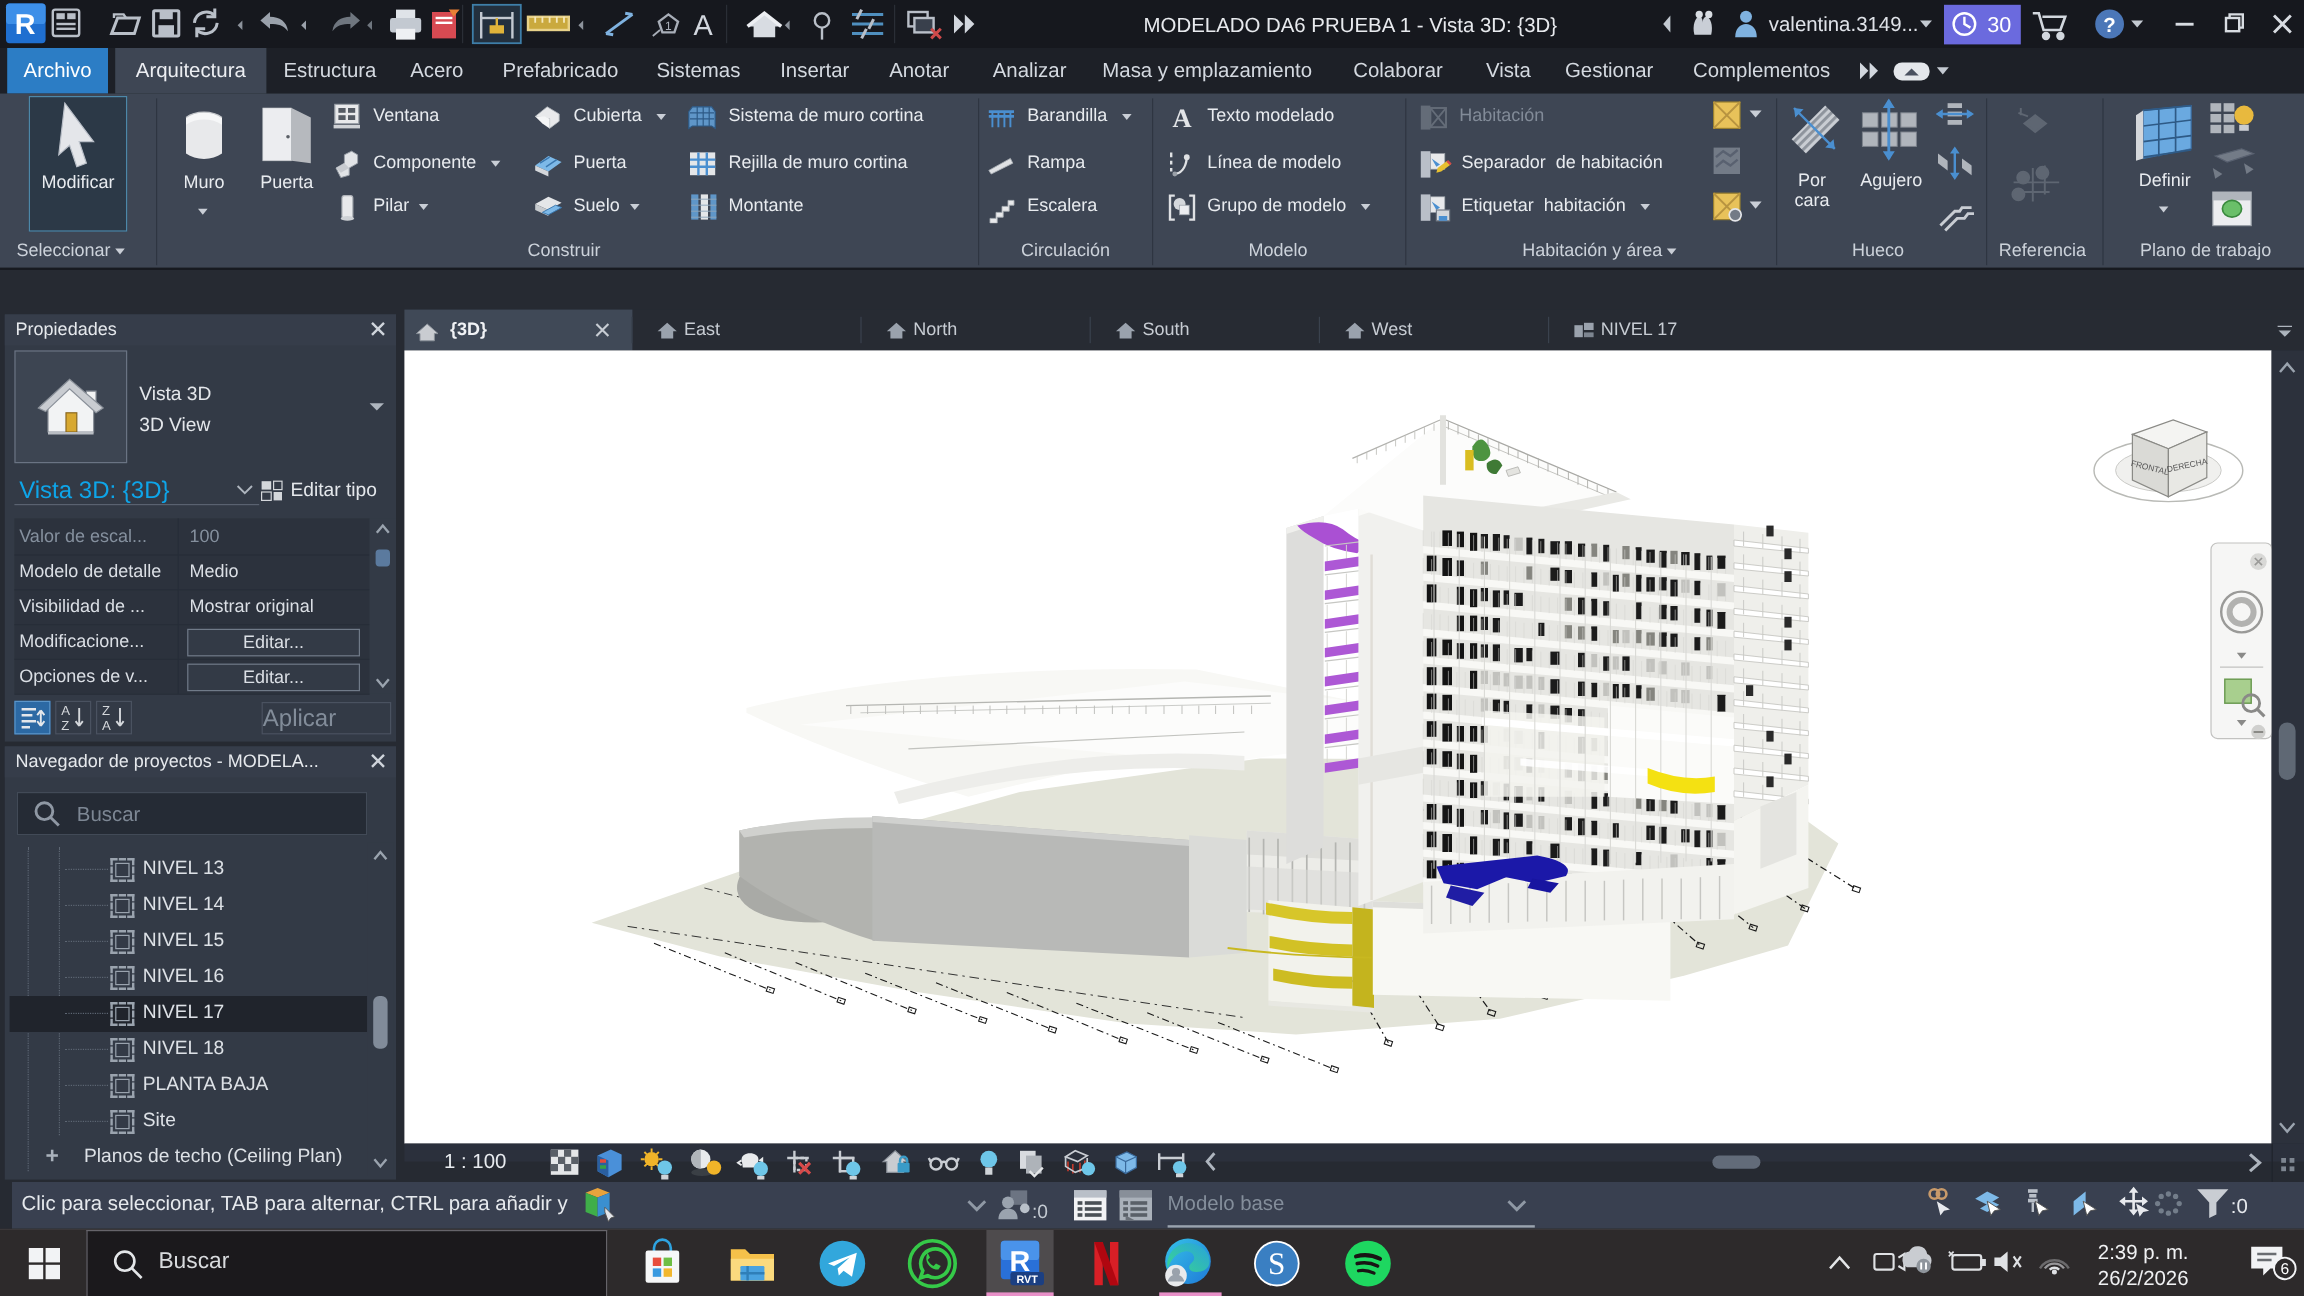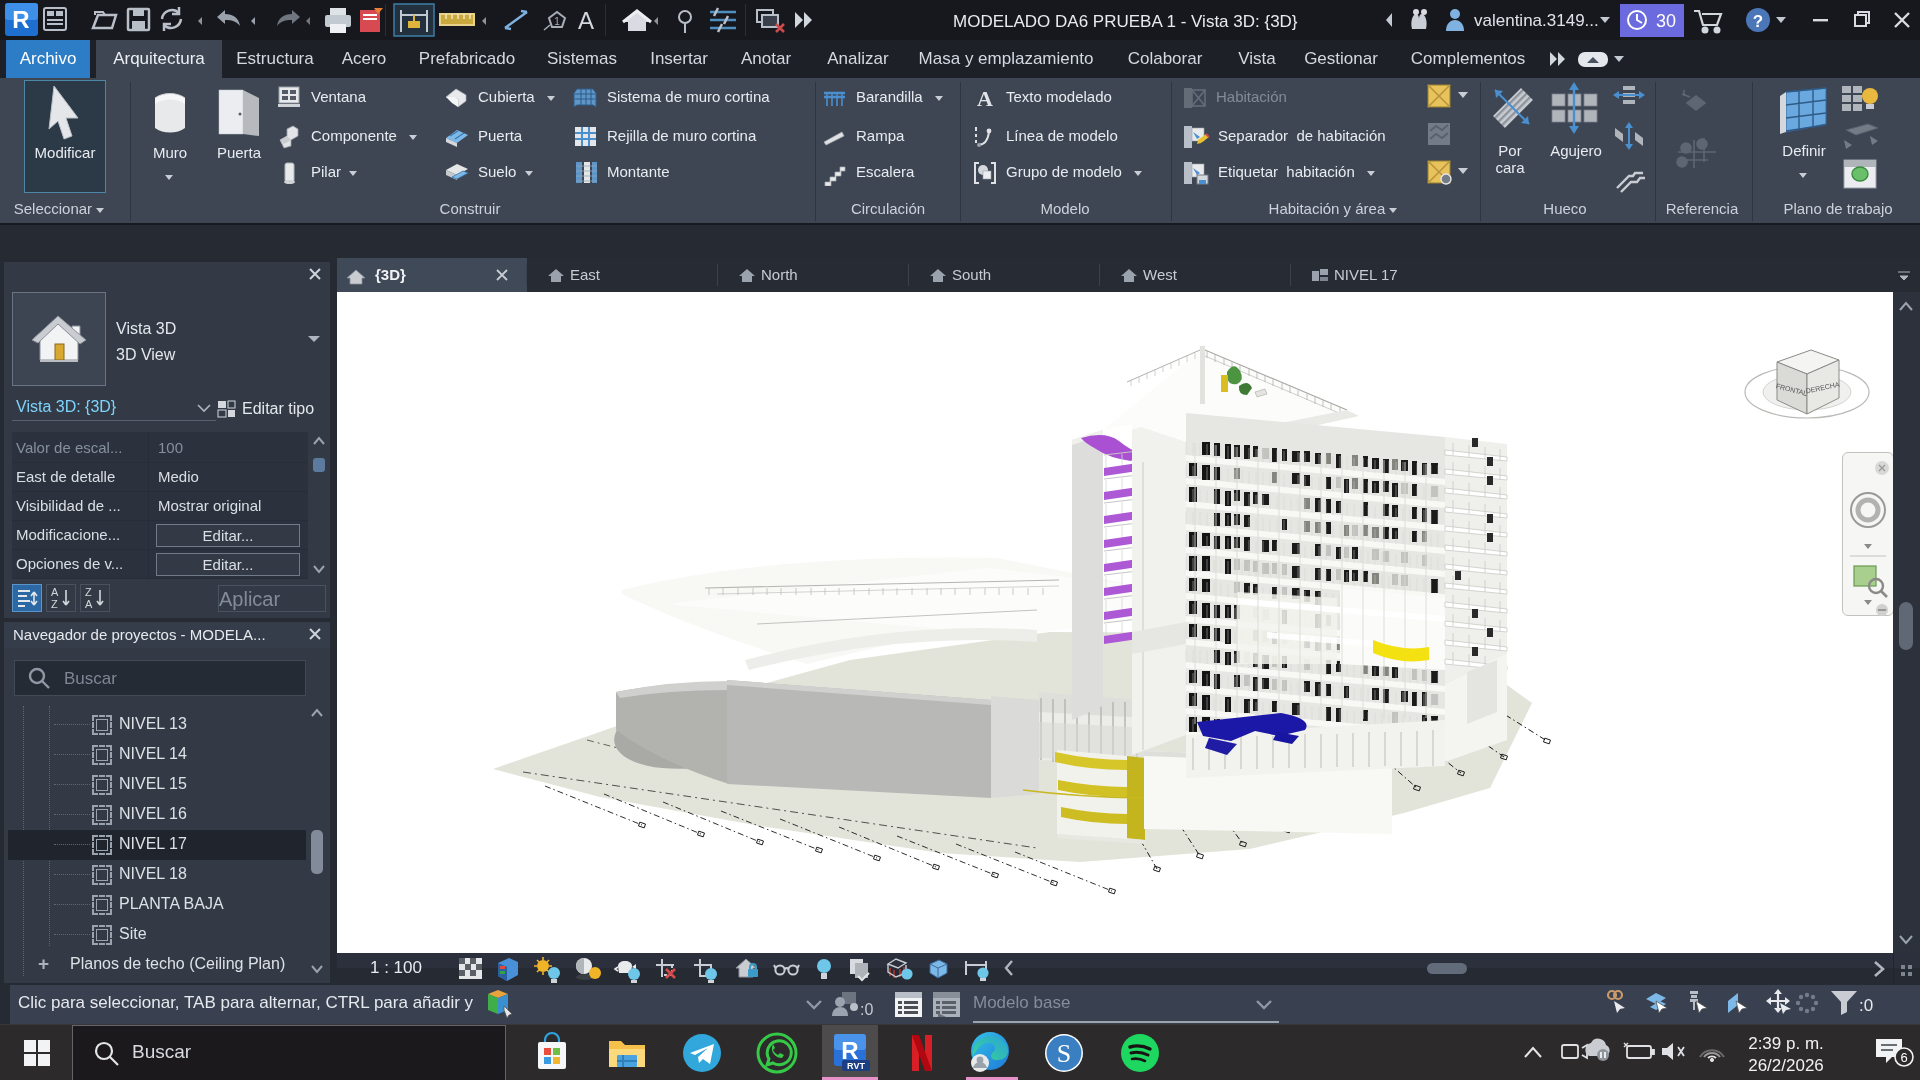--- a/index.html
+++ b/index.html
@@ -495,57 +495,58 @@
           <path d="M30 52 l8 5 l-6 4 z"></path>
           <path d="M4 56 l8 5 l-6 4 z"></path>
         </g>
       <rect x="4" y="76" width="32" height="28" fill="#eceDf0" stroke="#9aa0a8"></rect>
         <rect x="4" y="76" width="32" height="7" fill="#b0b5bc"></rect>
       <path d="M12 90 a8 7 0 1 0 16 0 a8 7 0 1 0 -16 0" fill="#6abf69" stroke="#3a8a3e" stroke-width="1.4"></path>
     </svg>
     <div class="plabel" style="left:1756px;width:164px;">Plano de trabajo</div>
   </div>
   <div id="props" class="panel" style="left:4px; top:262px; width:326px; height:356px;">
+    <div class="ptitle">Propiedades</div>
     <svg class="pclose" width="14" height="14">
         <path d="M2 2 L12 12 M12 2 L2 12" stroke="#cfd4db" stroke-width="2"></path>
       </svg>
 
     <div class="abs" style="left:8px;top:30px;width:94px;height:94px;background:#3d4552;border:1px solid #6a7383;"></div>
     <svg width="64" height="60" style="position:absolute;left:24px;top:46px">
       <path d="M6 30 L30 10 L44 22 L44 18 L52 18 L52 28 L56 32 L50 32 L50 52 L12 52 L12 32 Z" fill="#f2f3f4" stroke="#8a9099" stroke-width="1"></path>
       <path d="M4 32 L30 8 L58 32 L52 36 L30 16 L10 35 Z" fill="#c9ccd1" stroke="#8a9099" stroke-width="1"></path>
       <rect x="27" y="36" width="9" height="16" fill="#d8a830" stroke="#8a6820"></rect>
       <path d="M12 52 h38 v2 h-38 z" fill="#b9bdc3"></path>
     </svg>
     <div class="abs" style="left:112px;top:58px;color:#e4e7eb;font-size:16px;">Vista 3D</div>
     <div class="abs" style="left:112px;top:84px;color:#e4e7eb;font-size:16px;">3D View</div>
     <svg width="14" height="10" style="position:absolute;left:303px;top:72px">
         <path d="M1 2 l6 6 l6 -6 z" fill="#aeb5be"></path>
       </svg>
 
-    <div class="abs" style="left:12px;top:136px;color:#7dd3fc;font-size:16px;">Vista 3D: {3D}</div>
+    <div class="abs" style="left:12px;top:136px;color:#0ea5e9;font-size:20px;">Vista 3D: {3D}</div>
     <svg width="14" height="10" style="position:absolute;left:193px;top:142px">
         <path d="M1 1 l6 6 l6 -6" stroke="#aeb5be" stroke-width="1.6" fill="none"></path>
       </svg>
     <div class="abs" style="left:8px;top:158px;width:204px;height:1px;background:#5a6270;"></div>
     <svg width="20" height="18" style="position:absolute;left:213px;top:138px">
       <rect x="1" y="1" width="8" height="7" fill="#d4d7db"></rect>
         <rect x="11" y="1" width="7" height="7" fill="none" stroke="#d4d7db"></rect>
       <rect x="1" y="10" width="8" height="7" fill="none" stroke="#d4d7db"></rect>
         <rect x="11" y="10" width="7" height="7" fill="#d4d7db"></rect>
     </svg>
     <div class="abs" style="left:238px;top:138px;color:#e4e7eb;font-size:16px;">Editar tipo</div>
 
     <div class="abs" style="left:8px;top:170px;width:296px;height:146px;background:#2c323d;"></div>
     <div class="prow dis" style="top:172px;">
         <span class="k">Valor de escal...</span>
         <span class="v">100</span>
       </div>
     <div class="prow" style="top:201px;">
-        <span class="k">East de detalle</span>
+        <span class="k">Modelo de detalle</span>
         <span class="v">Medio</span>
       </div>
     <div class="prow" style="top:230px;">
         <span class="k">Visibilidad de ...</span>
         <span class="v">Mostrar original</span>
       </div>
     <div class="prow" style="top:259px;">
         <span class="k">Modificacione...</span>
       </div>
     <div class="abs" style="left:152px;top:262px;width:144px;height:23px;border:1px solid #707a88;background:#333a46;color:#dbdfe5;font-size:15px;text-align:center;line-height:22px;">Editar...</div>

